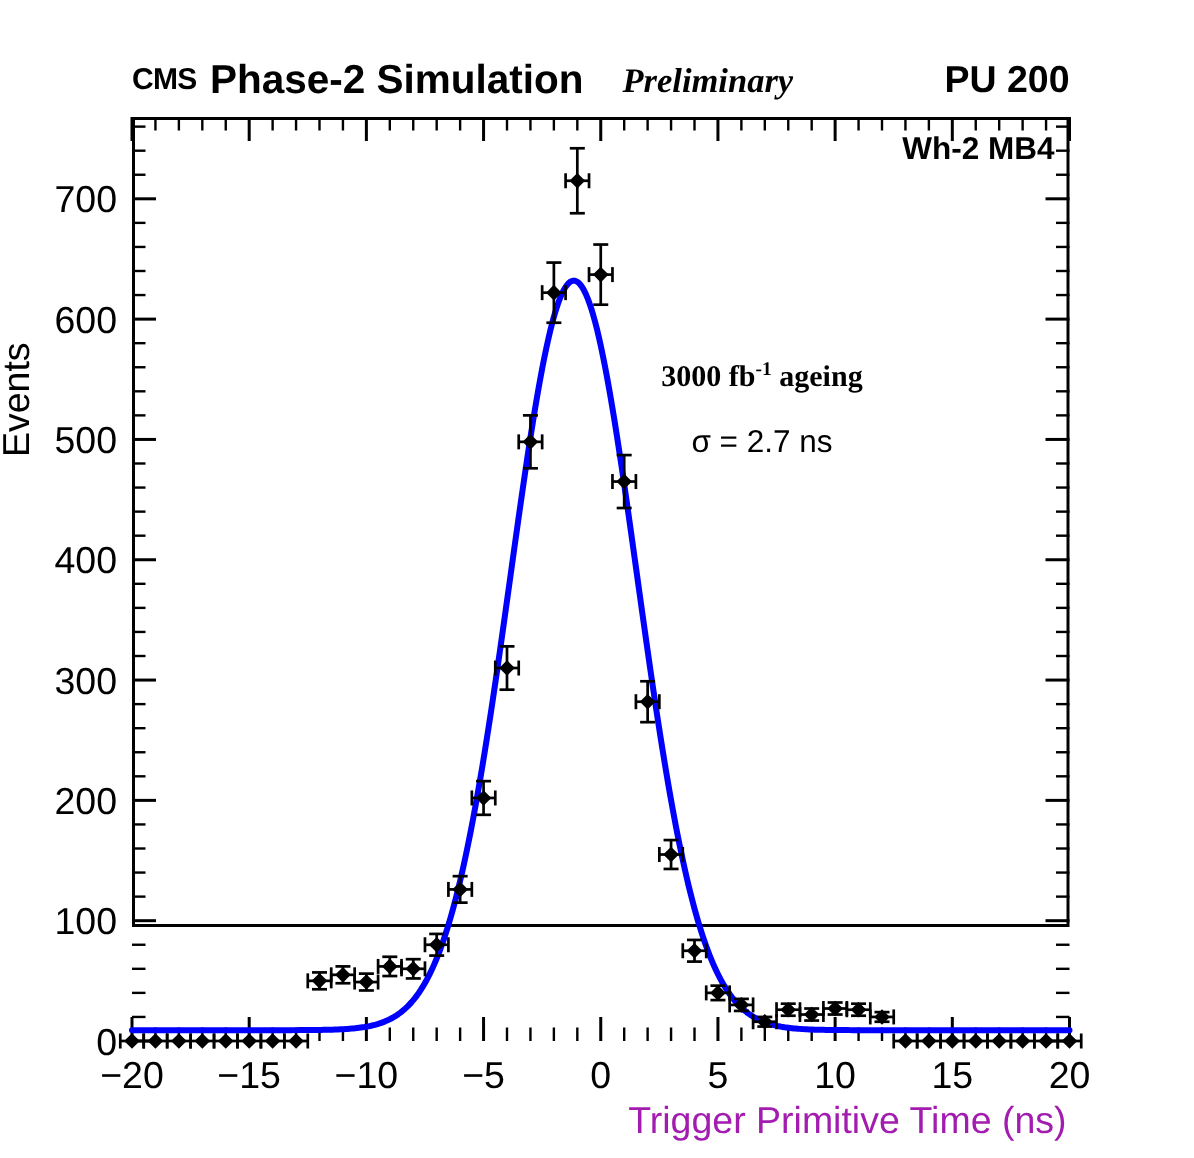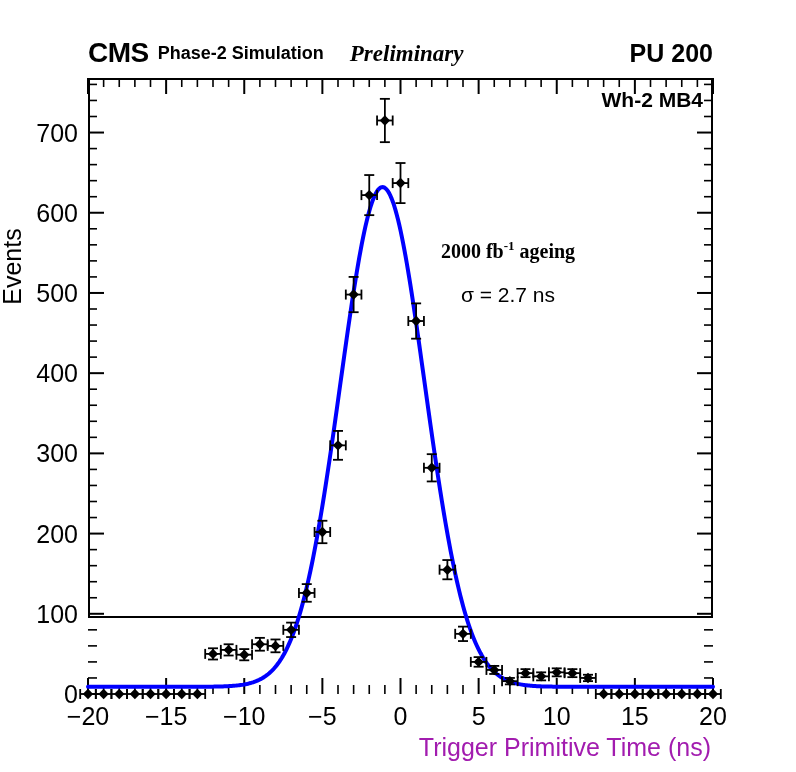--- a/index.html
+++ b/index.html
@@ -1,23 +1,23 @@
 <!DOCTYPE html>
 <html><head>
 <meta charset="utf-8">
 <style>
   html,body{margin:0;padding:0;background:#ffffff;}
   body{width:796px;height:772px;font-family:"Liberation Sans",sans-serif;overflow:hidden;}
   #root{position:relative;width:796px;height:772px;}
 
   .cms-header{position:absolute;left:88px;top:36px;width:625px;height:34px;
     display:flex;align-items:center;}
-  .cms-word{font-family:"Liberation Sans",sans-serif;font-weight:bold;font-size:28px;
+  .cms-word{font-family:"Liberation Sans",sans-serif;font-weight:bold;font-size:20px;
     letter-spacing:-0.5px;color:#000;line-height:1;}
-  .cms-sub{font-family:"Liberation Sans",sans-serif;font-weight:bold;font-size:18px;
+  .cms-sub{font-family:"Liberation Sans",sans-serif;font-weight:bold;font-size:27px;
     color:#000;margin-left:9px;line-height:1;}
   .cms-prelim{font-family:"Liberation Serif",serif;font-style:italic;font-size:23px;
     color:#000;margin-left:26px;line-height:1;font-weight:bold;}
   .cms-pu{font-family:Liberation Sans, sans-serif;font-weight:bold;font-size:25px;
     color:#000;margin-left:auto;line-height:1;}
 
   .frame{position:absolute;left:88px;top:78px;width:625px;height:540px;
     border:2px solid #000;box-sizing:border-box;background:#fff;}
 
   .ylabel{position:absolute;left:-68px;top:252px;width:160px;text-align:center;
@@ -53,21 +53,21 @@
     <span class="cms-sub">Phase-2 Simulation</span>
     <span class="cms-prelim">Preliminary</span>
     <span class="cms-pu">PU 200</span>
   </div>
 
   <div class="frame">
     <div class="region-label">Wh-2 MB4</div>
   </div>
 
   <div class="annot annot-ageing">
-    <span>2000 fb</span><sup>-1</sup><span> ageing</span>
+    <span>3000 fb</span><sup>-1</sup><span> ageing</span>
   </div>
   <div class="annot annot-sigma">σ = 2.7 ns</div>
 
   <div class="ylabel">Events</div>
   <div class="xlabel">Trigger Primitive Time (ns)</div>
 
   <svg class="plot">
     <g>
         <line x1="88" y1="694" x2="104" y2="694" class="tick"></line>
         <line x1="713" y1="694" x2="697" y2="694" class="tick"></line>

